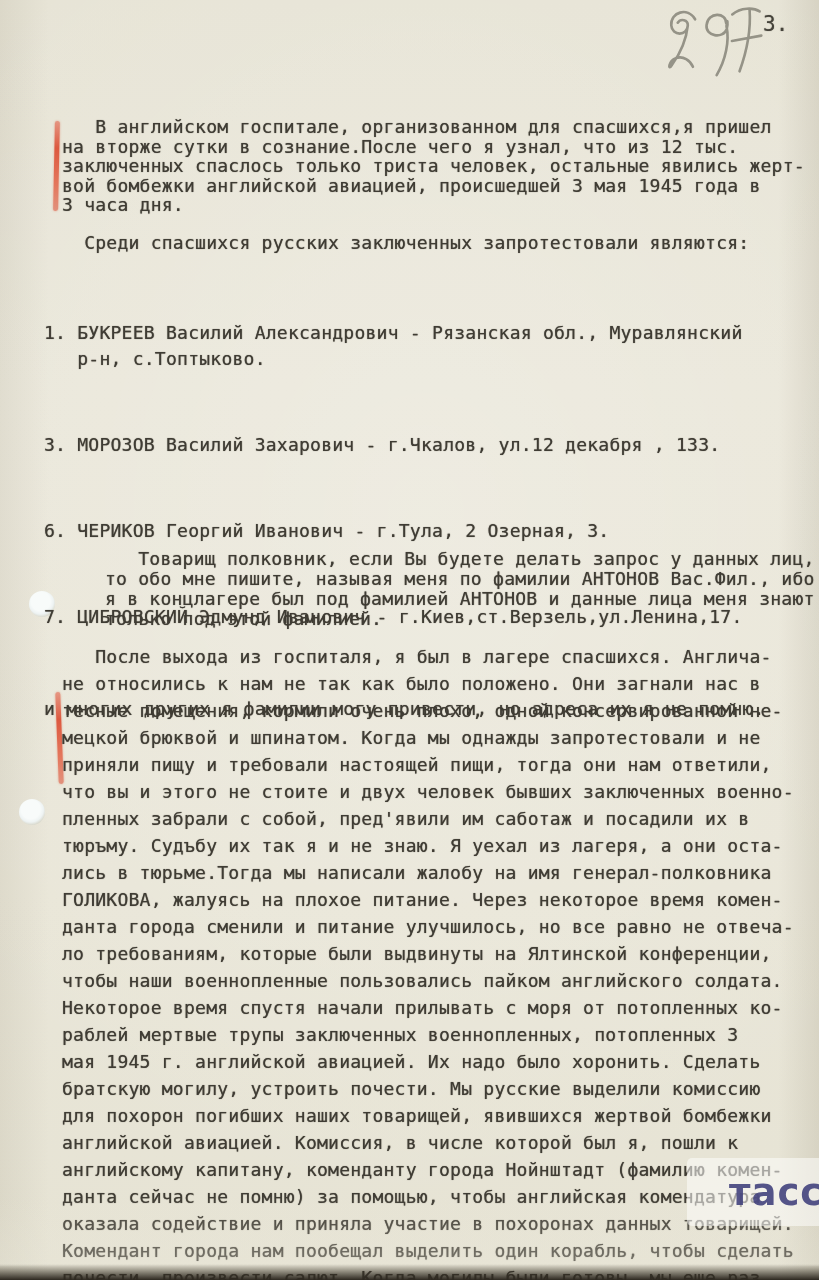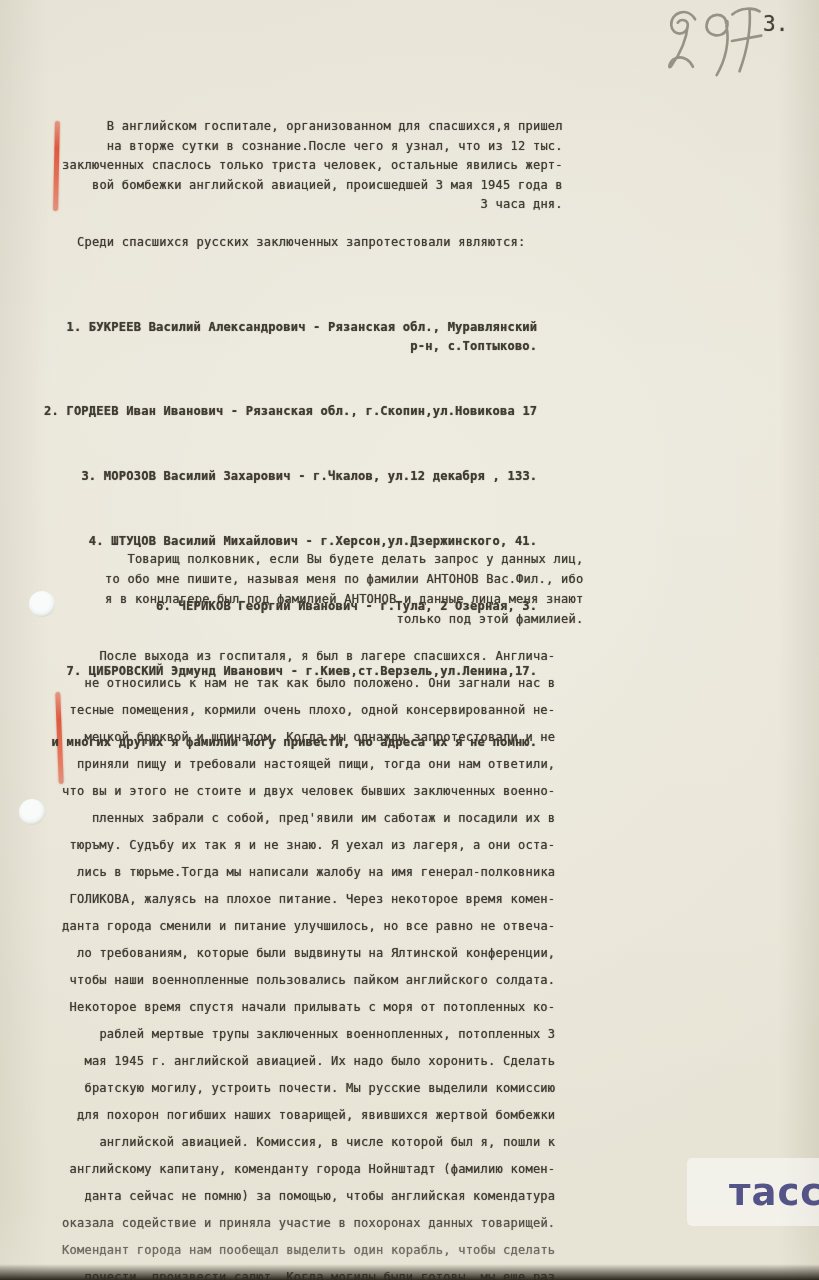--- a/index.html
+++ b/index.html
@@ -13,30 +13,29 @@
       radial-gradient(ellipse 120% 90% at 52% 40%, rgba(255,255,255,.20), rgba(255,255,255,0) 62%),
       radial-gradient(ellipse 140% 105% at 50% 52%, rgba(0,0,0,0) 68%, rgba(108,98,72,.20) 100%),
       linear-gradient(90deg, rgba(118,108,82,.10), rgba(0,0,0,0) 6%, rgba(0,0,0,0) 95%, rgba(118,108,82,.14)),
       linear-gradient(180deg, #e7e4d6 0%, #eae7da 30%, #e9e6d8 70%, #e6e3d4 100%);
     font-family:"DejaVu Sans Mono","Liberation Mono",monospace;
   }
   .typewriter{
     position:absolute;
     white-space:pre;
     font-family:"DejaVu Sans Mono","Liberation Mono",monospace;
-    font-size:12px;
+    font-size:18px;
     line-height:19.5px;
     letter-spacing:.25px;
     color:#3f3c34;
     text-shadow:0 0 1px rgba(62,58,48,.7), .4px .4px 0 rgba(62,58,48,.22);
-    text-align:right;
   }
   .p1{left:62px;top:117px;}
   .intro{left:62px;top:233px;}
-  .list{left:44px;top:280px;line-height:19px;font-weight:bold;}
+  .list{left:44px;top:268px;line-height:26px;}
   .list .entry{margin-bottom:8px;white-space:pre;}
   .list .footnote{margin-top:6px;white-space:pre;}
   .p2{left:62px;top:549px;line-height:20px;margin-left:43px;}
   .p3{left:62px;top:643px;line-height:27px;}
   .page-num{
     position:absolute;left:763px;top:12px;
     font-size:21px;color:#45433b;
     text-shadow:0 0 1px rgba(62,58,48,.7);
   }
   .handwritten{position:absolute;left:658px;top:0px;width:124px;height:88px;}
@@ -102,23 +101,21 @@
 на вторже сутки в сознание.После чего я узнал, что из 12 тыс.
 заключенных спаслось только триста человек, остальные явились жерт-
 вой бомбежки английской авиацией, происшедшей 3 мая 1945 года в
 3 часа дня.</div>
 
   <div class="typewriter intro">  Среди спасшихся русских заключенных запротестовали являются:</div>
 
   <div class="typewriter list">
     <div class="entry">1. БУКРЕЕВ Василий Александрович - Рязанская обл., Муравлянский
    р-н, с.Топтыково.</div>
-    <div class="entry">2. ГОРДЕЕВ Иван Иванович - Рязанская обл., г.Скопин,ул.Новикова 17</div>
     <div class="entry">3. МОРОЗОВ Василий Захарович - г.Чкалов, ул.12 декабря , 133.</div>
-    <div class="entry">4. ШТУЦОВ Василий Михайлович - г.Херсон,ул.Дзержинского, 41.</div>
     <div class="entry">6. ЧЕРИКОВ Георгий Иванович - г.Тула, 2 Озерная, 3.</div>
     <div class="entry">7. ЦИБРОВСКИЙ Эдмунд Иванович - г.Киев,ст.Верзель,ул.Ленина,17.</div>
     <div class="footnote">и многих других я фамилии могу привести, но адреса их я не помню.</div>
   </div>
 
   <div class="typewriter p2">   Товарищ полковник, если Вы будете делать запрос у данных лиц,
 то обо мне пишите, называя меня по фамилии АНТОНОВ Вас.Фил., ибо
 я в концлагере был под фамилией АНТОНОВ и данные лица меня знают
 только под этой фамилией.</div>
 

